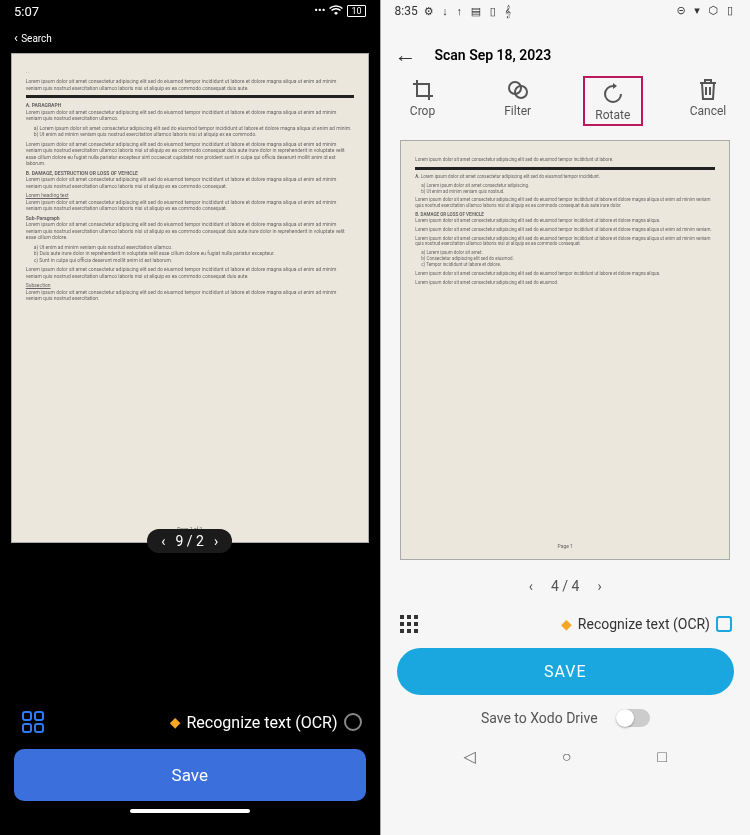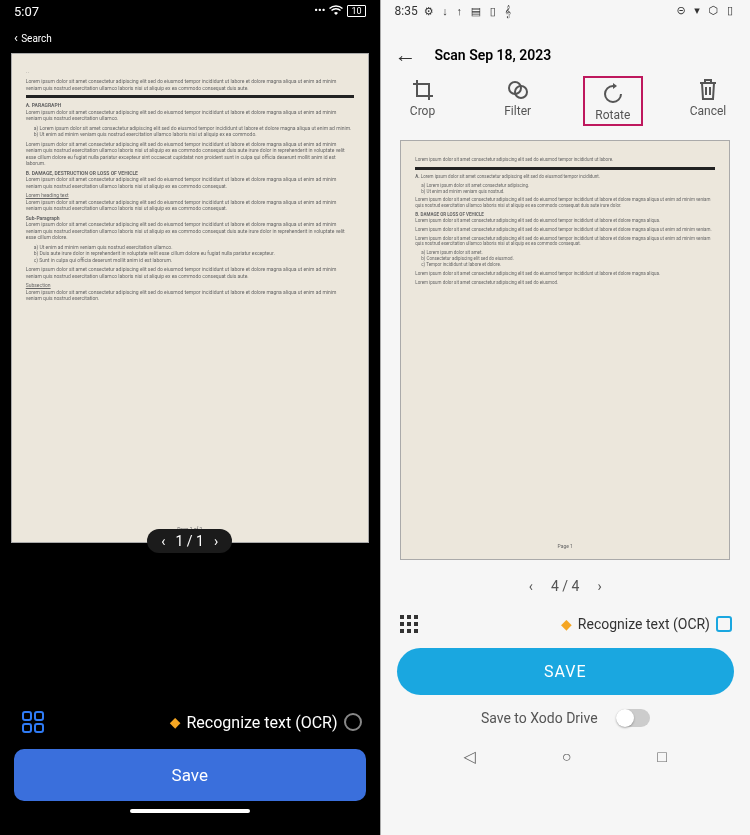--- a/index.html
+++ b/index.html
@@ -85,21 +85,21 @@
       <p><b>Sub-Paragraph</b><br>Lorem ipsum dolor sit amet consectetur adipiscing elit sed do eiusmod tempor incididunt ut labore et dolore magna aliqua ut enim ad minim veniam quis nostrud exercitation ullamco laboris nisi ut aliquip ex ea commodo consequat duis aute irure dolor in reprehenderit in voluptate velit esse cillum dolore.</p>
       <p style="padding-left:8px">a) Ut enim ad minim veniam quis nostrud exercitation ullamco.<br>b) Duis aute irure dolor in reprehenderit in voluptate velit esse cillum dolore eu fugiat nulla pariatur excepteur.<br>c) Sunt in culpa qui officia deserunt mollit anim id est laborum.</p>
       <p>Lorem ipsum dolor sit amet consectetur adipiscing elit sed do eiusmod tempor incididunt ut labore et dolore magna aliqua ut enim ad minim veniam quis nostrud exercitation ullamco laboris nisi ut aliquip ex ea commodo consequat duis aute.</p>
       <p><u>Subsection</u><br>Lorem ipsum dolor sit amet consectetur adipiscing elit sed do eiusmod tempor incididunt ut labore et dolore magna aliqua ut enim ad minim veniam quis nostrud exercitation.</p>
       <div class="foot">Page 1 of 2</div>
     </div>
   </div>
 
   <div class="l-pager">
     <span>‹</span>
-    <span>1 / 1</span>
+    <span>9 / 2</span>
     <span>›</span>
   </div>
 
   <div class="l-mid"></div>
 
   <div class="l-bottom">
     <div class="l-grid-ocr">
       <span class="l-grid">
         <svg width="24" height="24" viewBox="0 0 24 24">
             <rect x="2" y="2" width="8" height="8" rx="2" stroke="#2f7bf5" stroke-width="2" fill="none"></rect>

